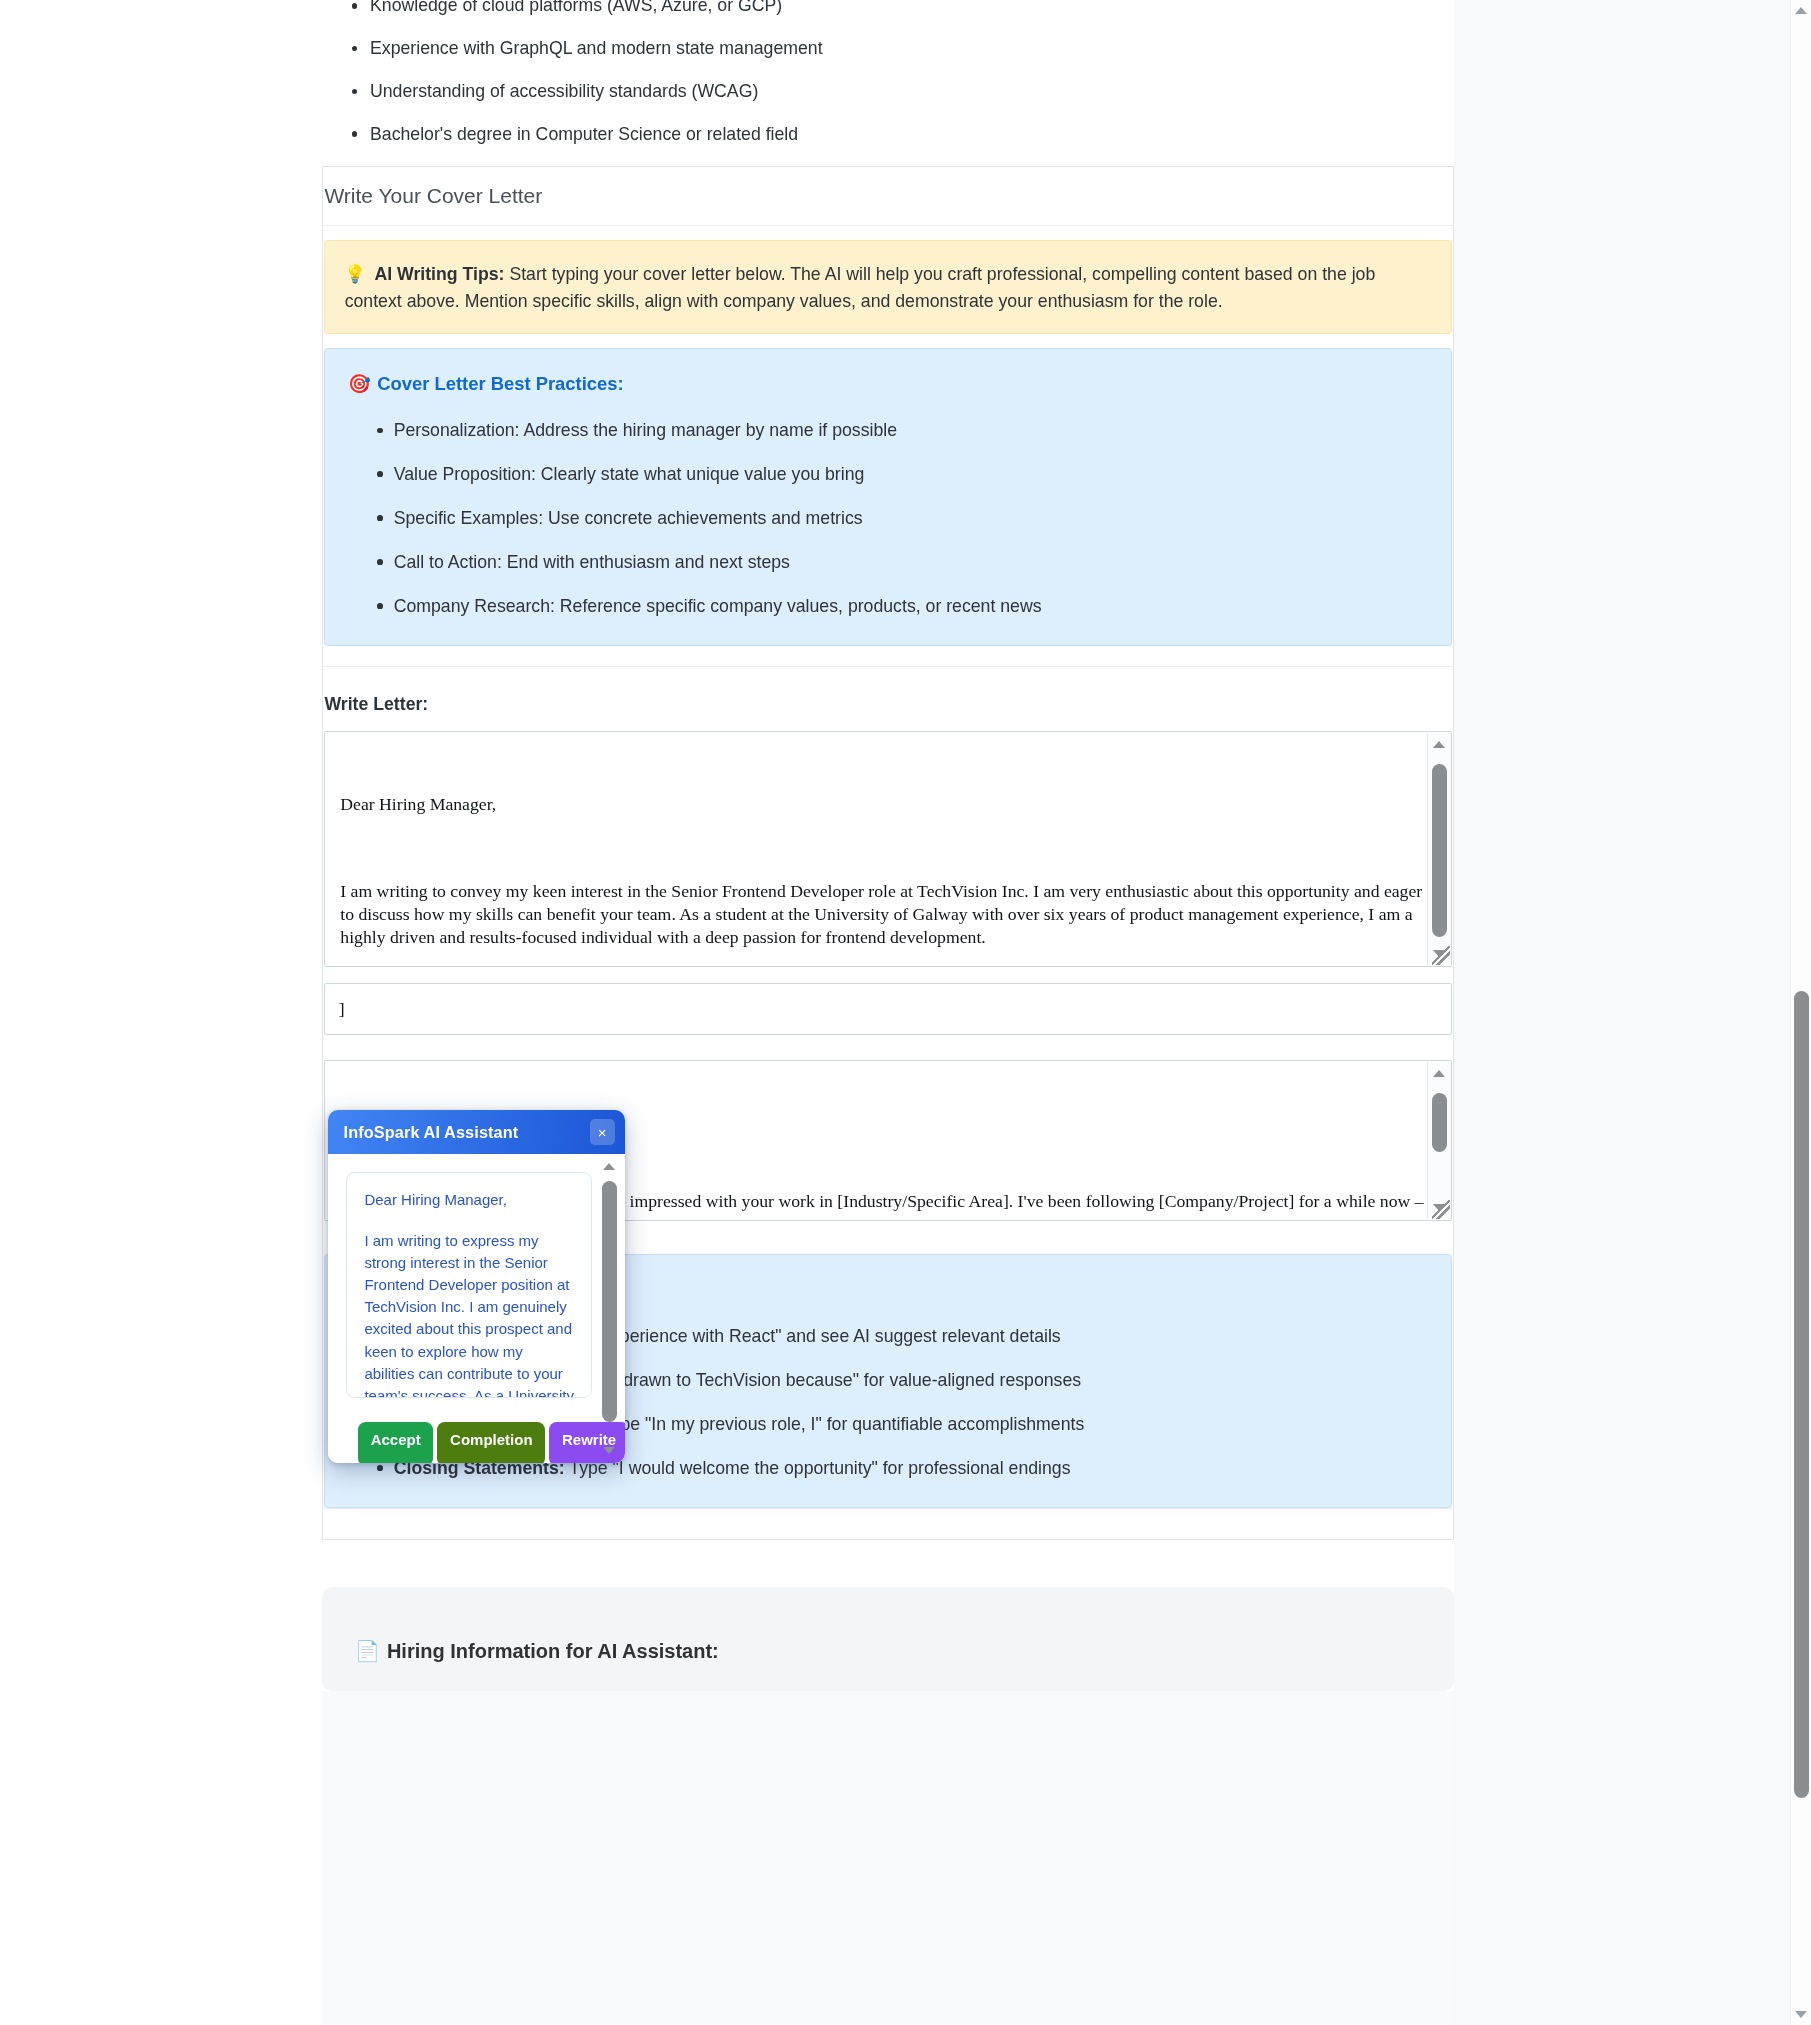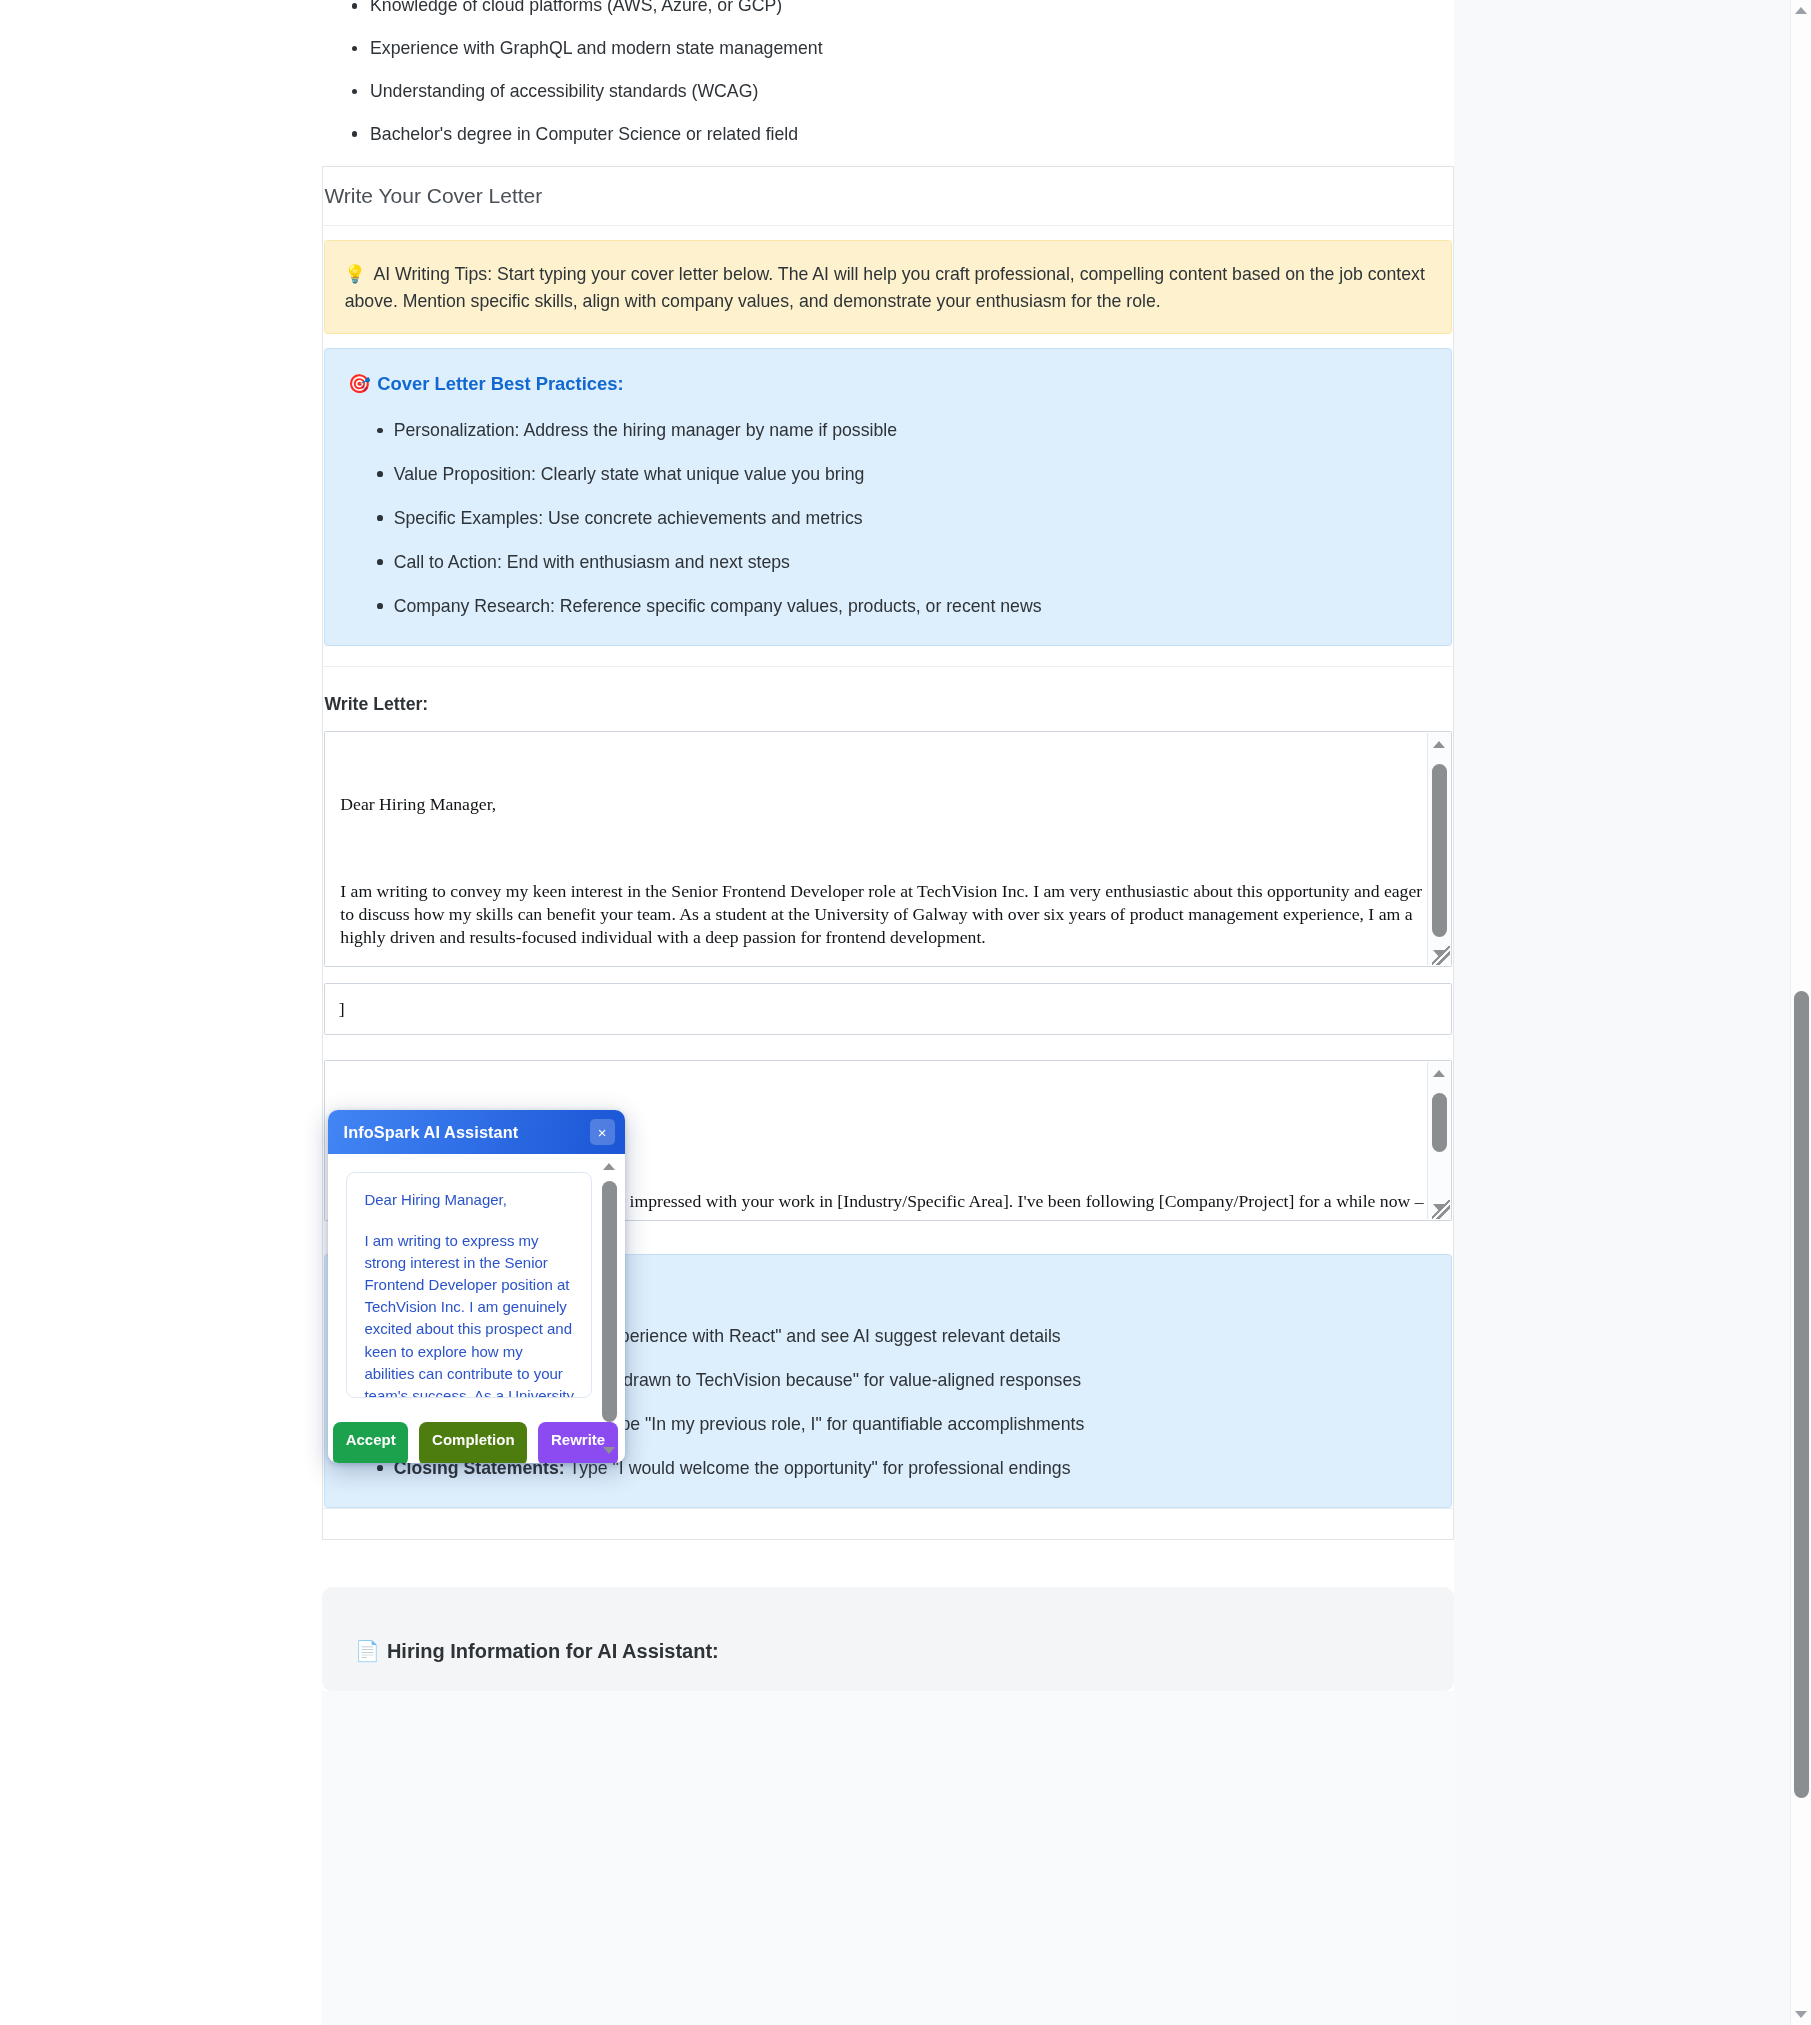--- a/index.html
+++ b/index.html
@@ -93,21 +93,21 @@
   .tips {
     background: #fdf2cd;
     border: 0.7px solid #f7e6a8;
     border-radius: 3.5px;
     margin: 14px 0.7px 0 0.7px;
     padding: 20px 20px 18.4px 20px;
     font-size: 17.7px;
     line-height: 1.52;
     color: #2e3338;
   }
-  .tips b { font-weight: normal; }
+  .tips b { font-weight: bold; }
   .tips .bulb { margin-right: 2.8px; }
 
   
   .panel-blue {
     background: #ddeefc;
     border: 0.7px solid #c5e0f5;
     border-radius: 3.5px;
     margin: 14px 0.7px 0 0.7px;
     padding: 24px 24px 24px 24px;
   }
@@ -292,23 +292,23 @@
     height: 226px;
     overflow: hidden;
     color: #2a53c9;
     font-size: 15px;
     line-height: 1.48;
   }
   .ai-suggestion p { margin: 0 0 18.4px 0; }
   .ai-suggestion p:last-child { margin: 0; }
   .ai-actions {
     position: absolute;
-    left: 5px; bottom: -2.8px;
+    left: 30px; bottom: -2.8px;
     display: flex;
-    gap: 11px;
+    gap: 4px;
   }
   .ai-btn {
     border: none;
     border-radius: 7.8px;
     color: #ffffff;
     font-size: 15px;
     font-weight: bold;
     font-family: "Liberation Sans", sans-serif;
     padding: 10px 12.7px 18.4px 12.7px;
     cursor: pointer;

